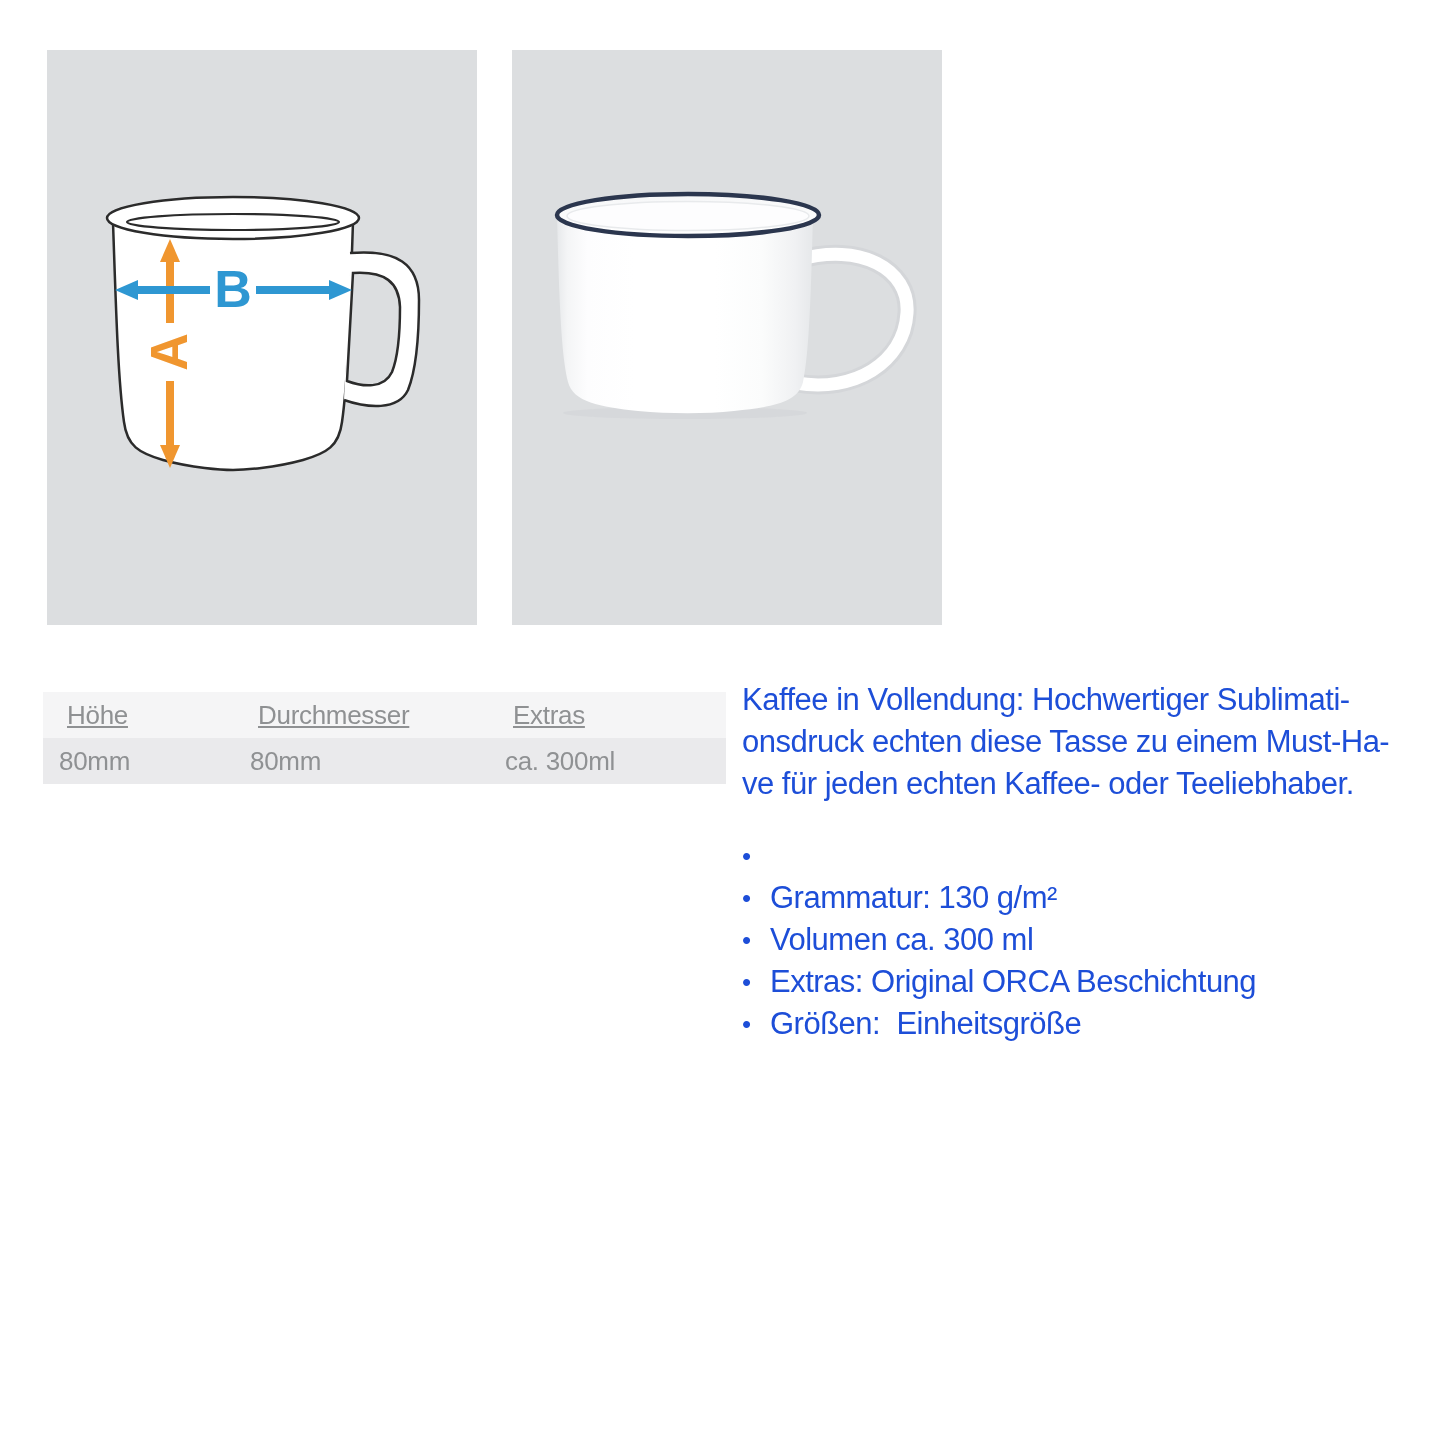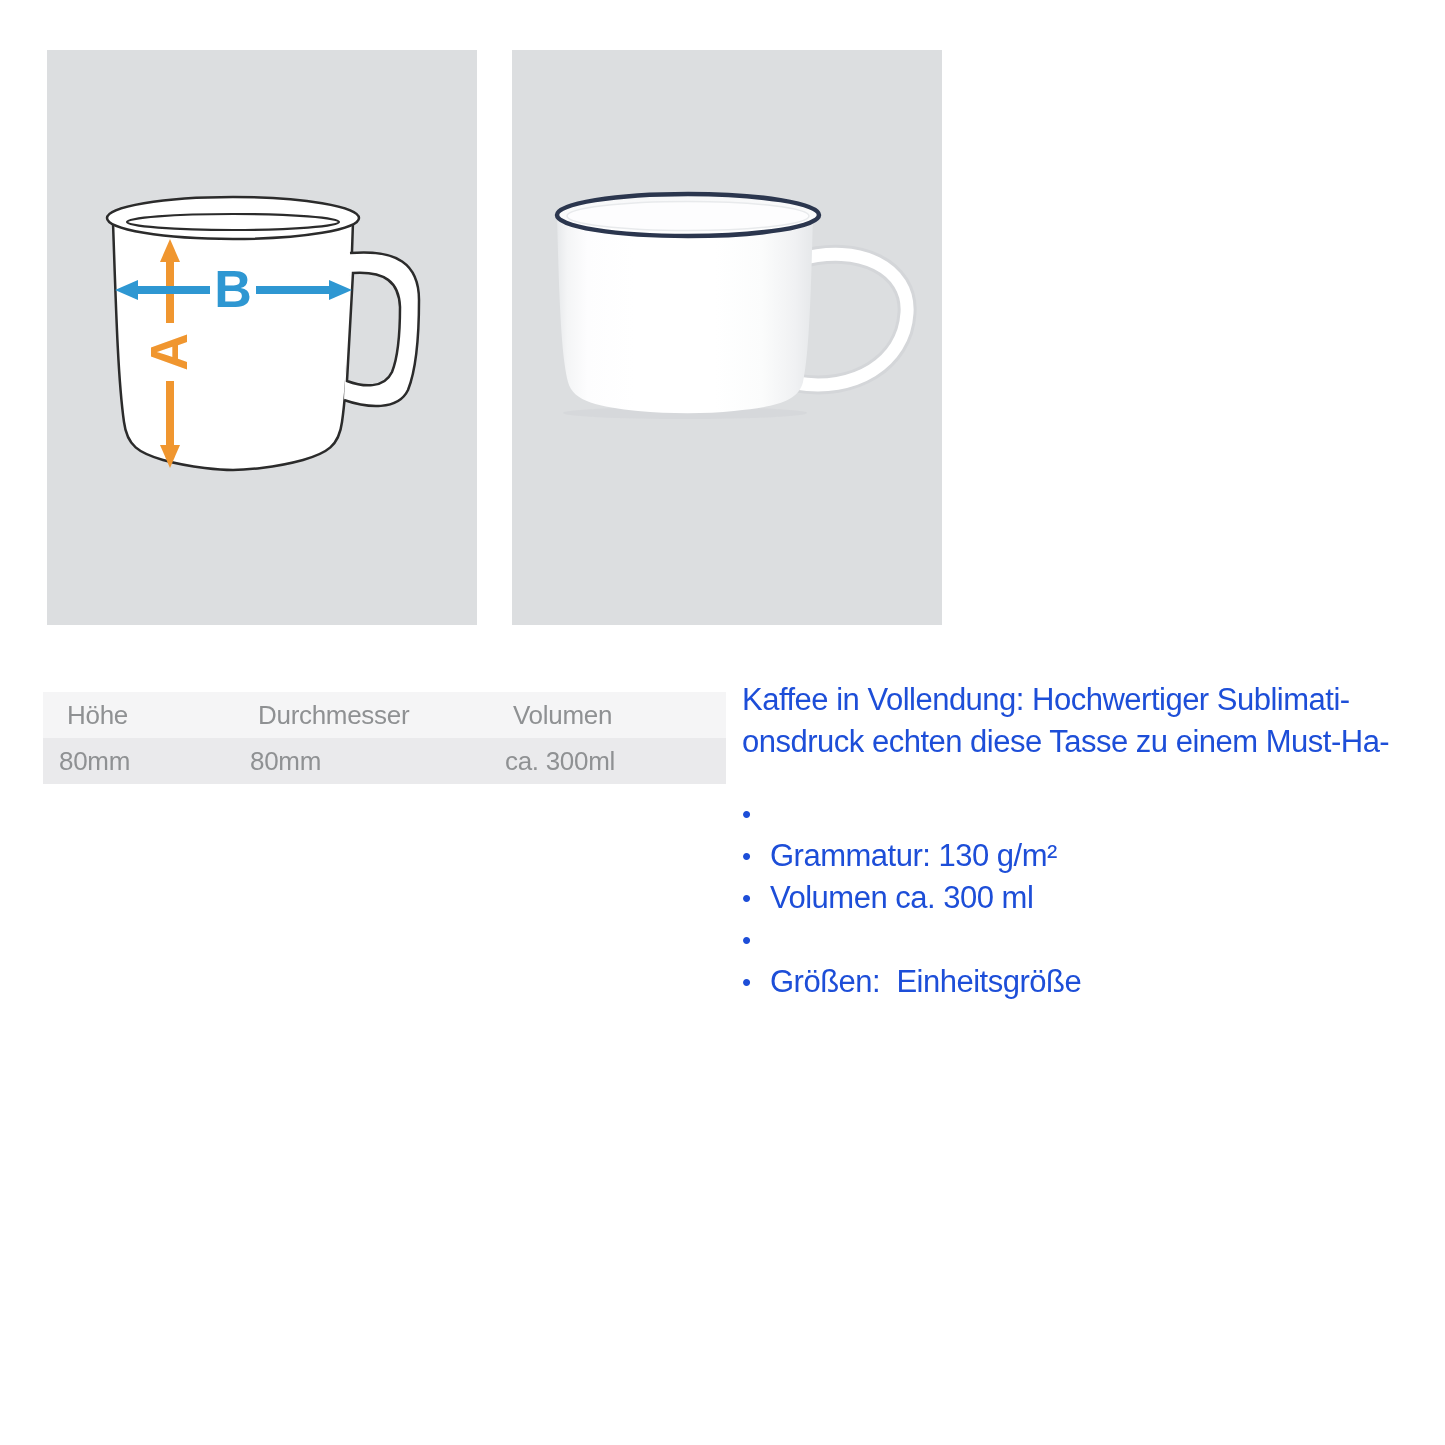--- a/index.html
+++ b/index.html
@@ -37,21 +37,21 @@
     letter-spacing: -0.3px;
     color: #8f9193;
   }
   .spec-table td {
     height: 46px;
     padding: 0 0 0 24px;
     vertical-align: middle;
     overflow: hidden;
     white-space: nowrap;
   }
-  .spec-table tr.hrow td { background: #f5f5f6; }
+  .spec-table tr.hrow td { background: #f5f5f6; text-decoration: underline; }
   .spec-table tr.vrow td { background: #eaeaec; padding-left: 16px; }
   .col-1 { width: 191px; }
   .col-2 { width: 255px; margin-top: 44px; }
   .col-3 { width: 237px; }
 
   
   .description {
     position: absolute;
     left: 742px;
     top: 679px;
@@ -156,49 +156,51 @@
       <ellipse cx="176" cy="165" rx="131" ry="21" fill="url(#rimFill)" stroke="#2b364e" stroke-width="4.5"></ellipse>
       <ellipse cx="176" cy="166" rx="121" ry="14.5" fill="#fdfdfe" stroke="#e8eaec" stroke-width="1.5"></ellipse>
     </svg>
   </div>
 
   <table class="spec-table">
     <tbody>
       <tr class="hrow">
         <td class="col-1">Höhe</td>
         <td class="col-2">Durchmesser</td>
-        <td class="col-3">Volumen</td>
+        <td class="col-3">Extras</td>
       </tr>
       <tr class="vrow">
         <td class="col-1">80mm</td>
         <td class="col-2">80mm</td>
         <td class="col-3">ca. 300ml</td>
       </tr>
     </tbody>
   </table>
 
   <div class="description">
     <div class="paragraph">
       <div class="line">Kaffee in Vollendung: Hochwertiger Sublimati-</div>
       <div class="line">onsdruck echten diese Tasse zu einem Must-Ha-</div>
+      <div class="line">ve für jeden echten Kaffee- oder Teeliebhaber.</div>
     </div>
     <ul class="features">
       <li>
         <span class="bullet">•</span>
       </li>
       <li>
         <span class="bullet">•</span>
         <span class="btext">Grammatur: 130 g/m²</span>
       </li>
       <li>
         <span class="bullet">•</span>
         <span class="btext">Volumen ca. 300 ml</span>
       </li>
       <li>
         <span class="bullet">•</span>
+        <span class="btext">Extras: Original ORCA Beschichtung</span>
       </li>
       <li>
         <span class="bullet">•</span>
         <span class="btext">Größen:  Einheitsgröße</span>
       </li>
     </ul>
   </div>
 
 </div>
 

